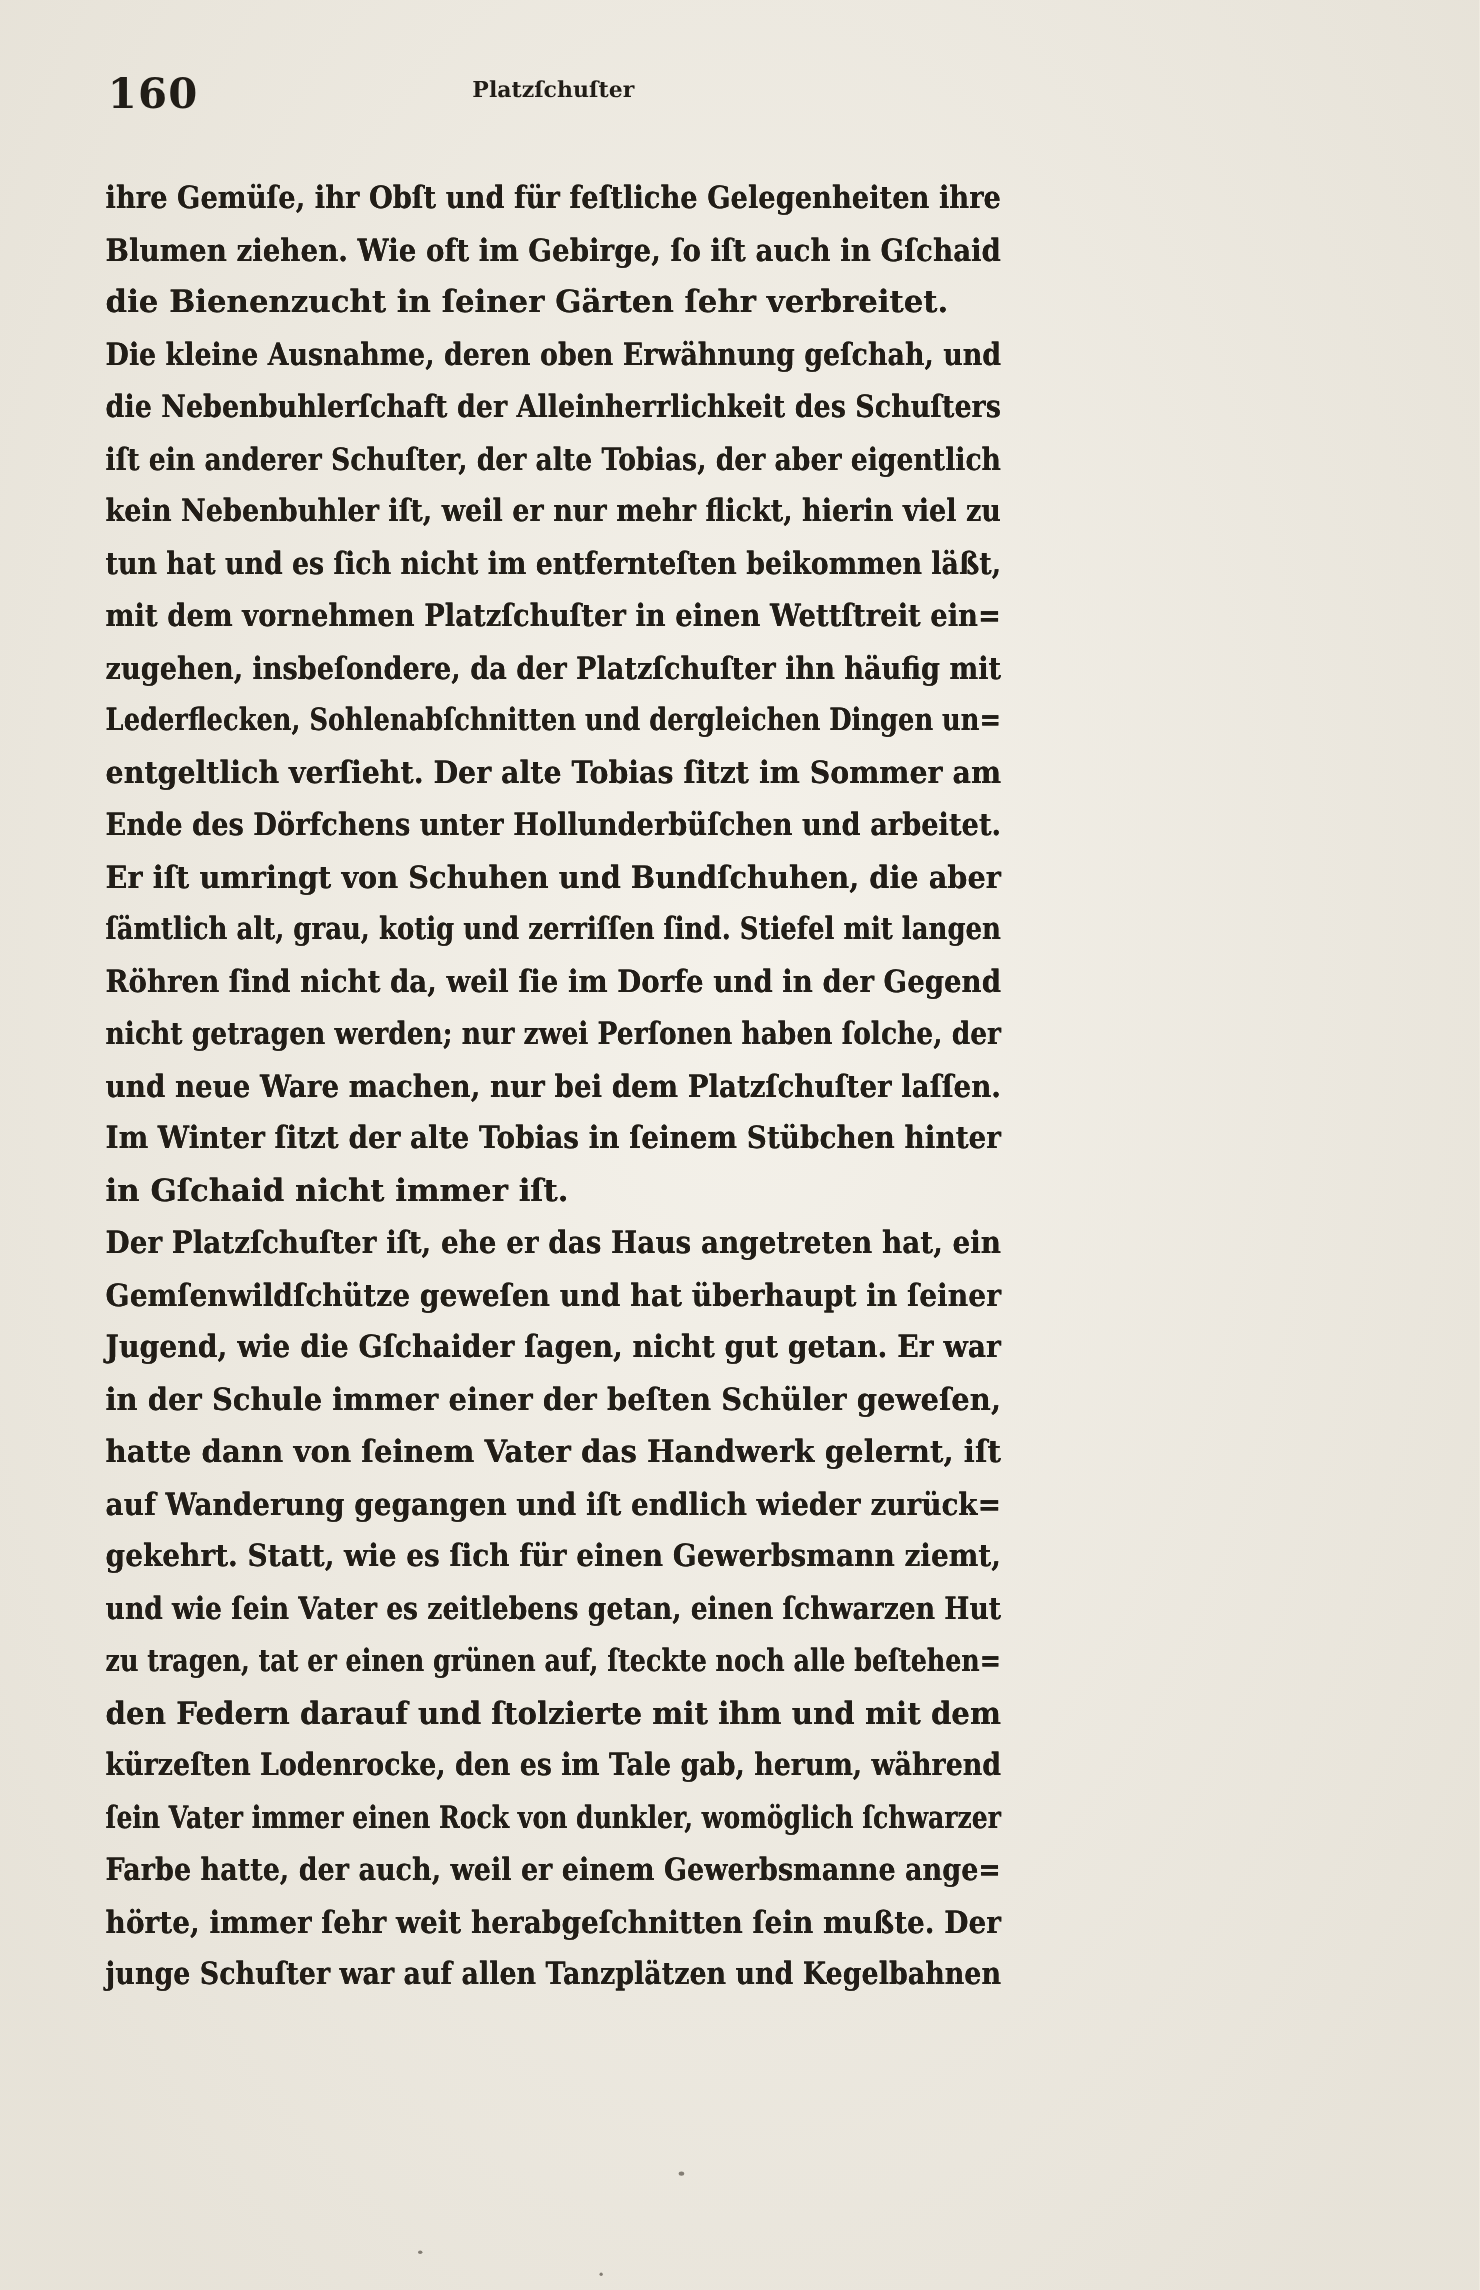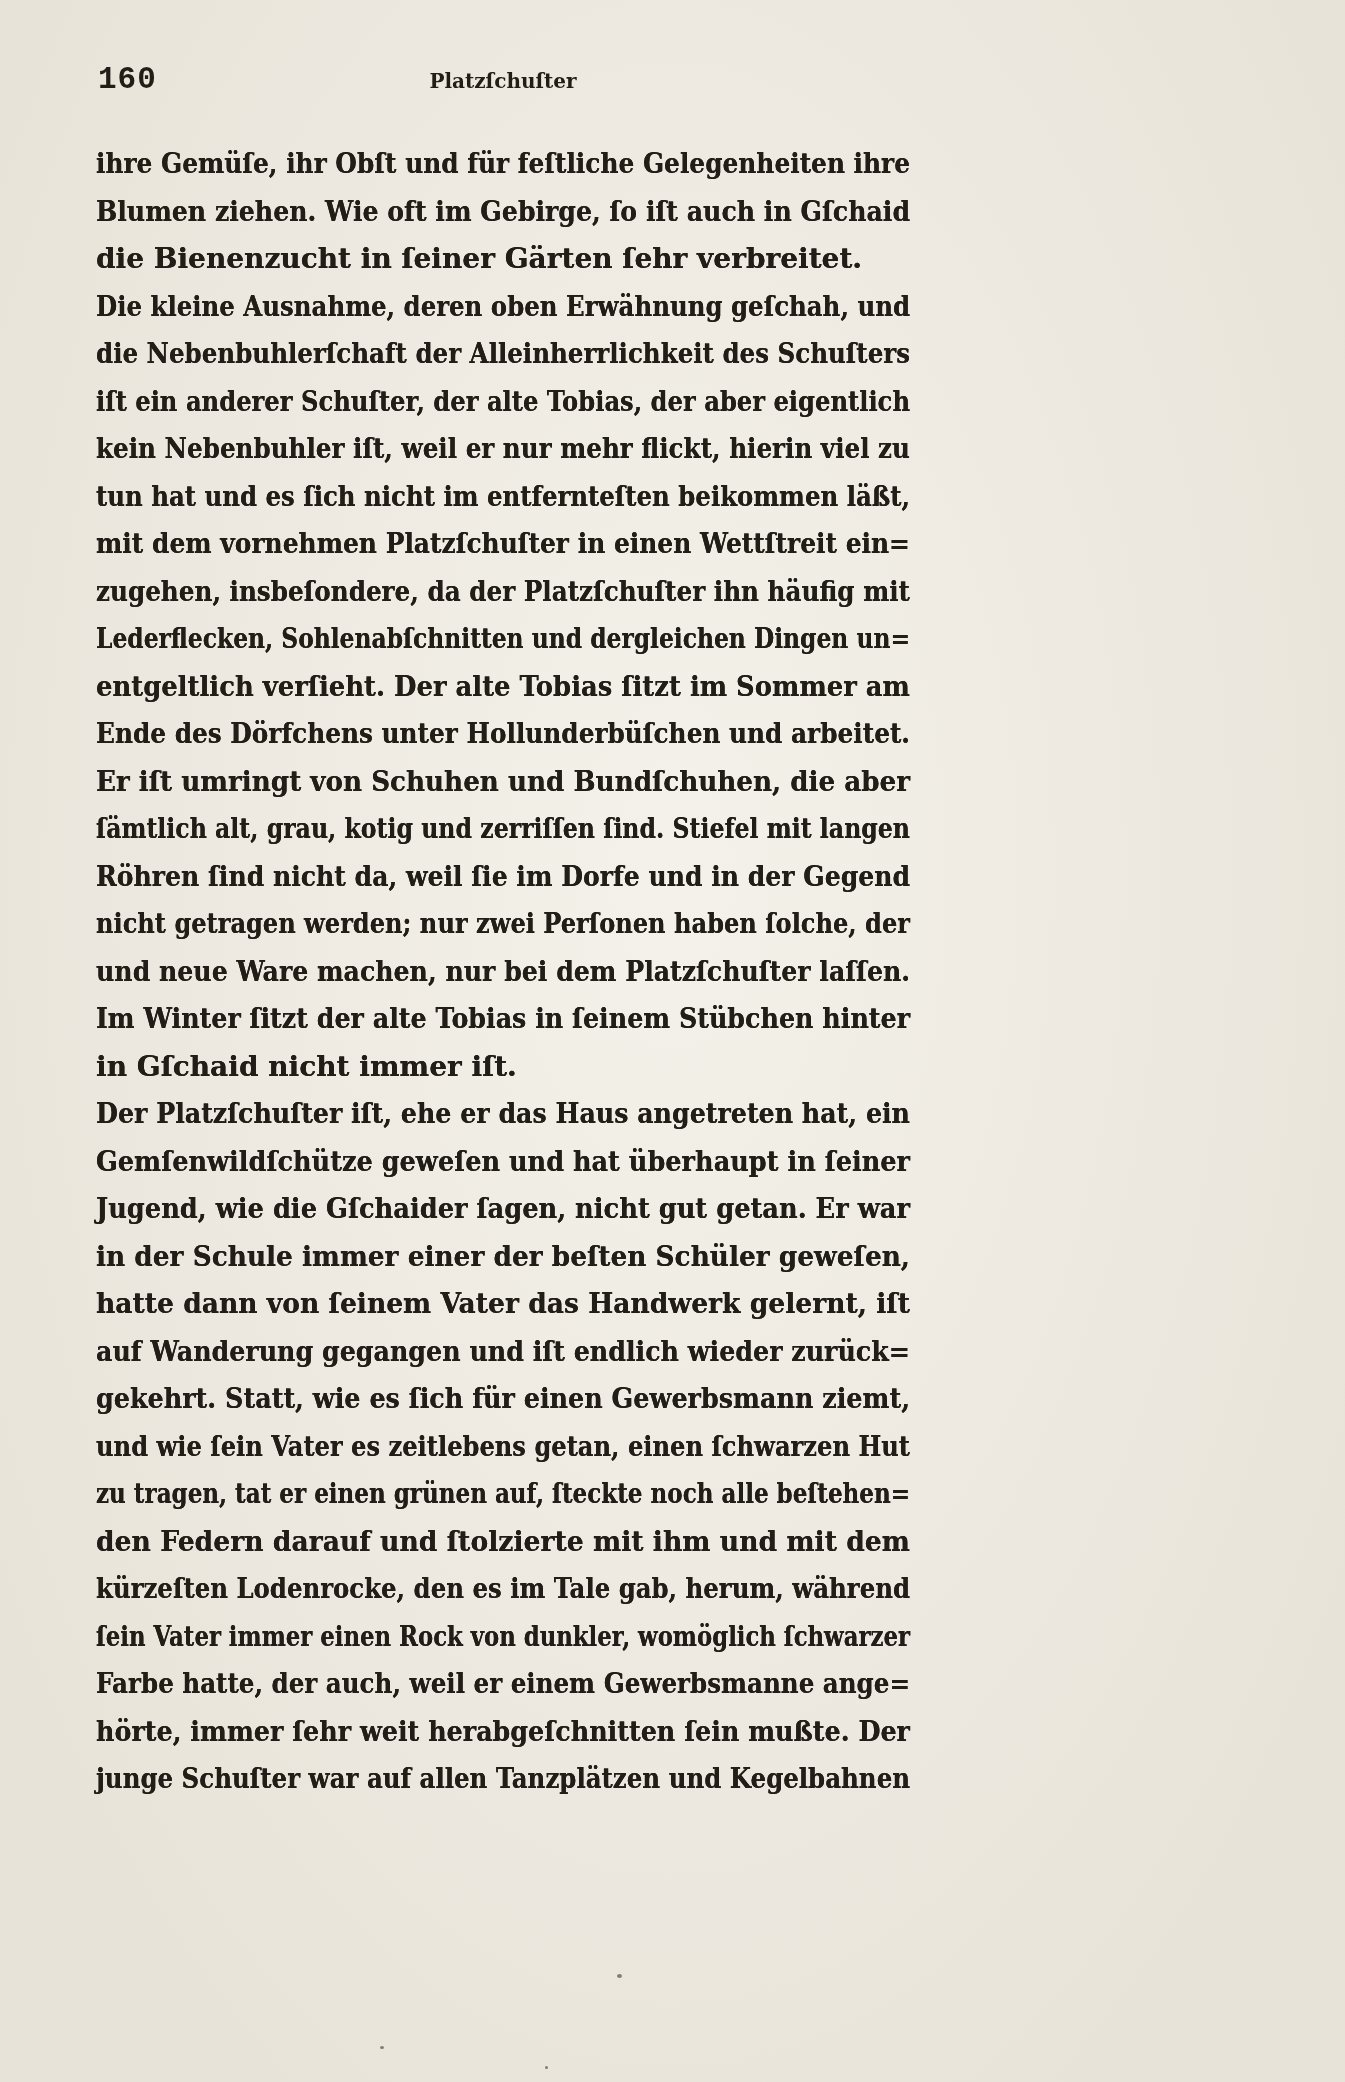--- a/index.html
+++ b/index.html
@@ -13,23 +13,23 @@
     overflow:hidden;
   }
   .page{
     position:absolute;inset:0;
     background:
       radial-gradient(ellipse at 50% 42%, rgba(255,255,255,0.28), rgba(60,50,35,0.05) 88%),
       var(--paper);
   }
   .content{position:absolute;left:96px;top:62px;width:814px;}
   .page-head{position:relative;height:54px;font-weight:700;}
-  .page-number{position:absolute;left:2px;top:0;font-size:31px;letter-spacing:1px;font-family:Liberation Mono, monospace;}
+  .page-number{position:absolute;left:2px;top:0;font-size:38px;letter-spacing:1px;}
   .running-header{position:absolute;left:0;right:0;top:7px;text-align:center;font-size:20px;}
-  .body-text{margin-top:24px;font-weight:700;font-size:28px;}
+  .body-text{margin-top:40px;font-weight:700;font-size:28px;}
   .paragraph{margin:0;}
   .line{height:47.5px;line-height:47.5px;white-space:nowrap;overflow:visible;}
   .line .ln{
     display:inline-block;white-space:pre;transform-origin:0 50%;
     text-shadow:0 0 0.5px currentColor;
   }
   .speck{position:absolute;background:rgba(45,38,30,0.55);border-radius:50%;}
 </style>
 </head>
 <body>

